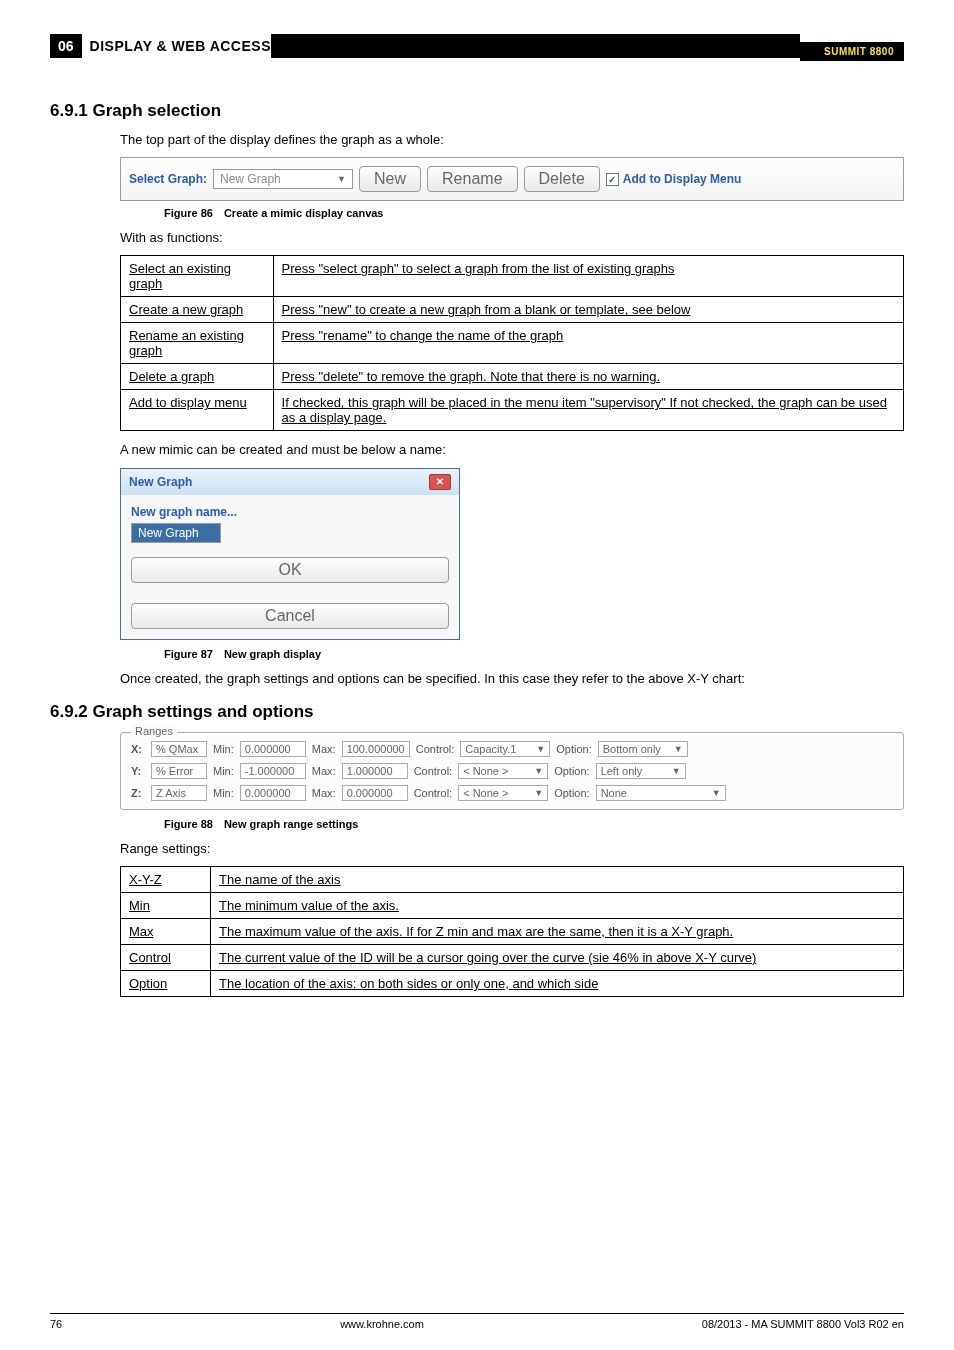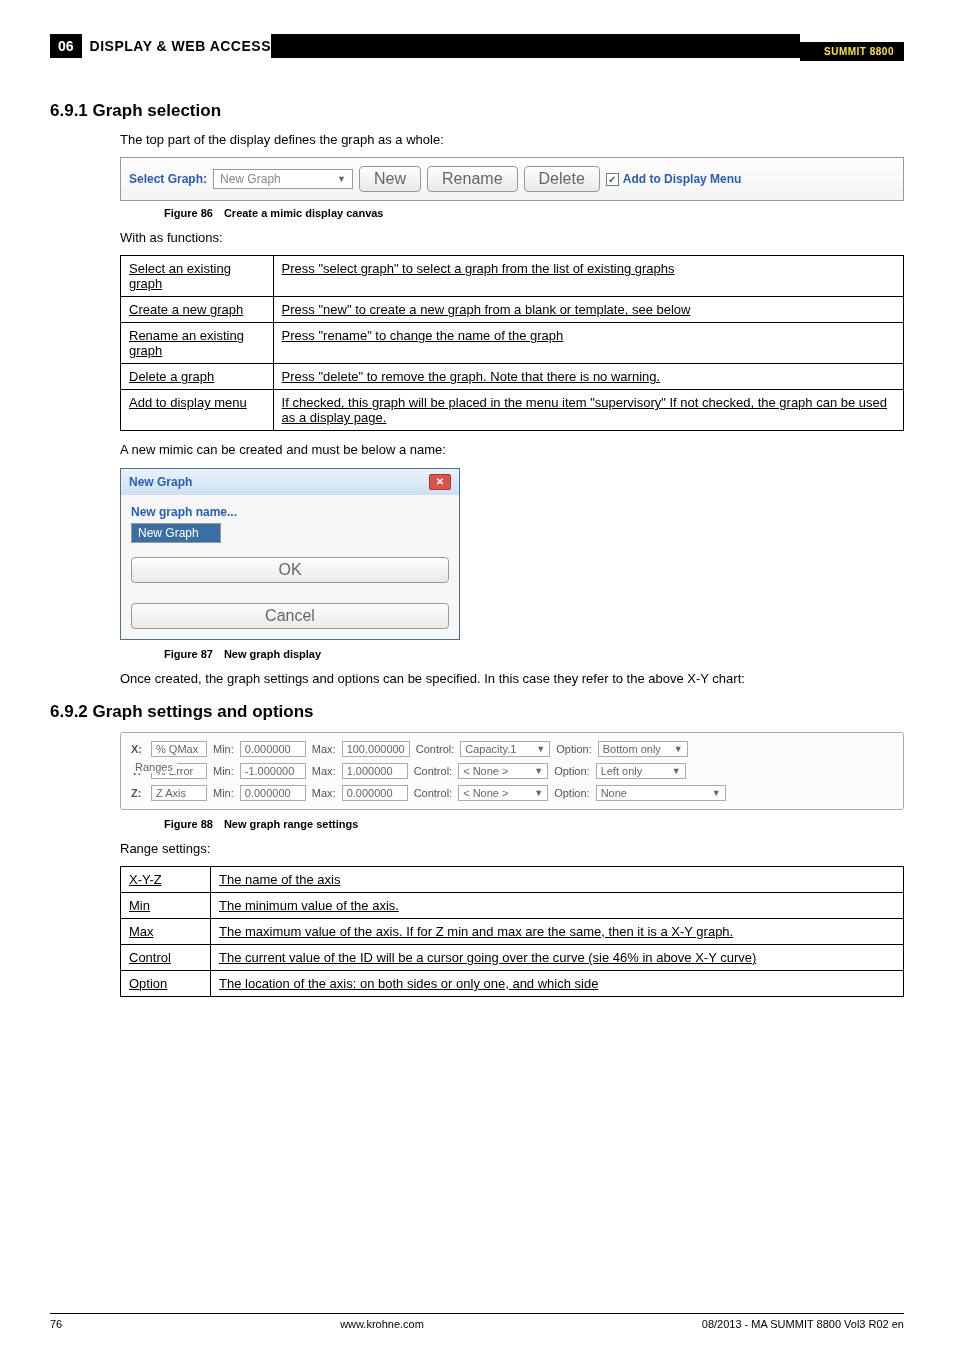--- a/index.html
+++ b/index.html
@@ -191,21 +191,20 @@
     margin: 8px 0;
   }
   .ranges-box .legend {
     position: absolute;
     top: -8px;
     left: 10px;
     background: #fcfcfc;
     padding: 0 4px;
     font-size: 11px;
     color: #666;
-    margin-top: 36px;
   }
   .ranges-row {
     display: flex;
     align-items: center;
     gap: 6px;
     margin-top: 6px;
     font-size: 11px;
     color: #555;
   }
   .ranges-row .axislbl {

